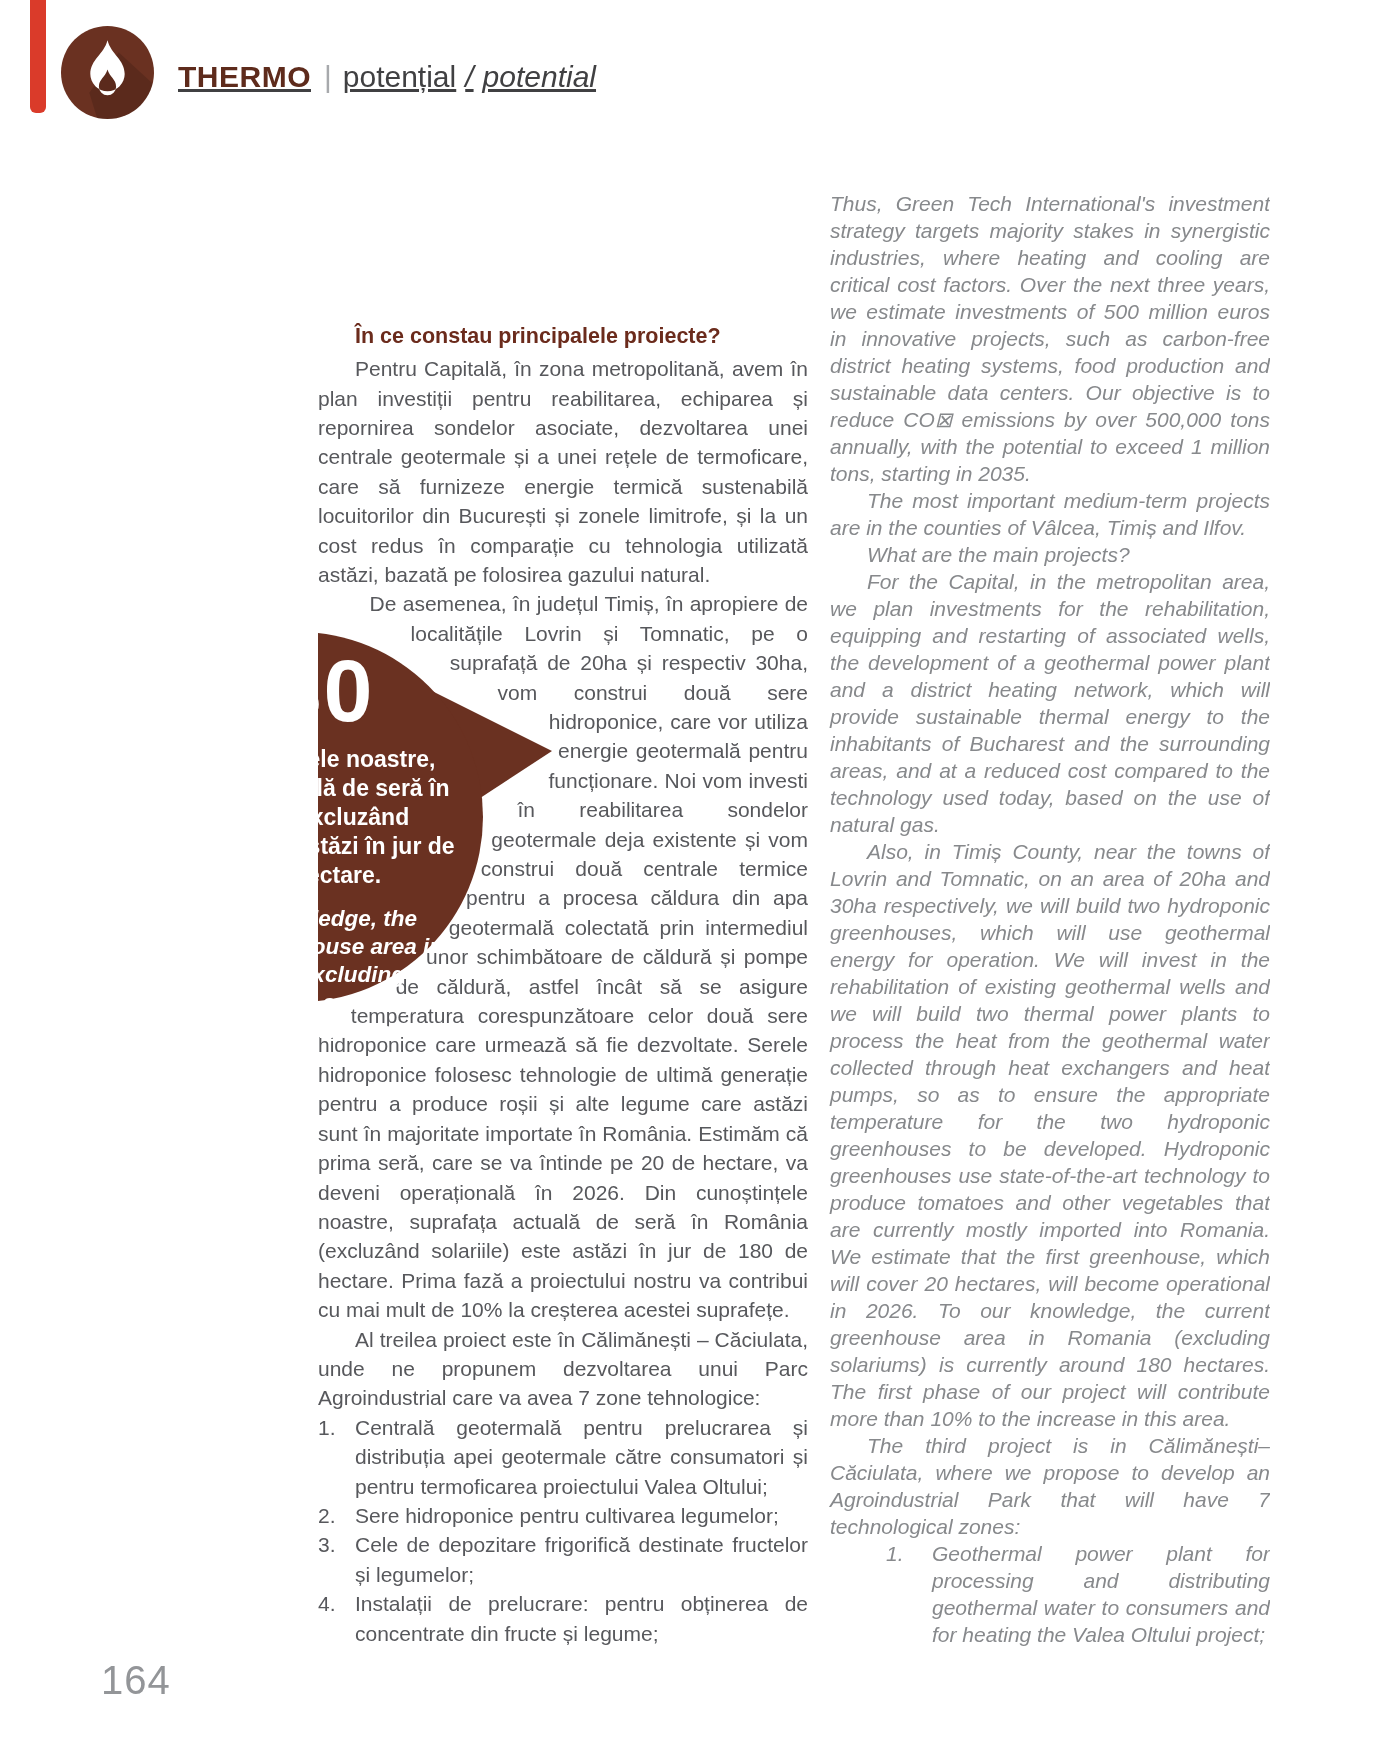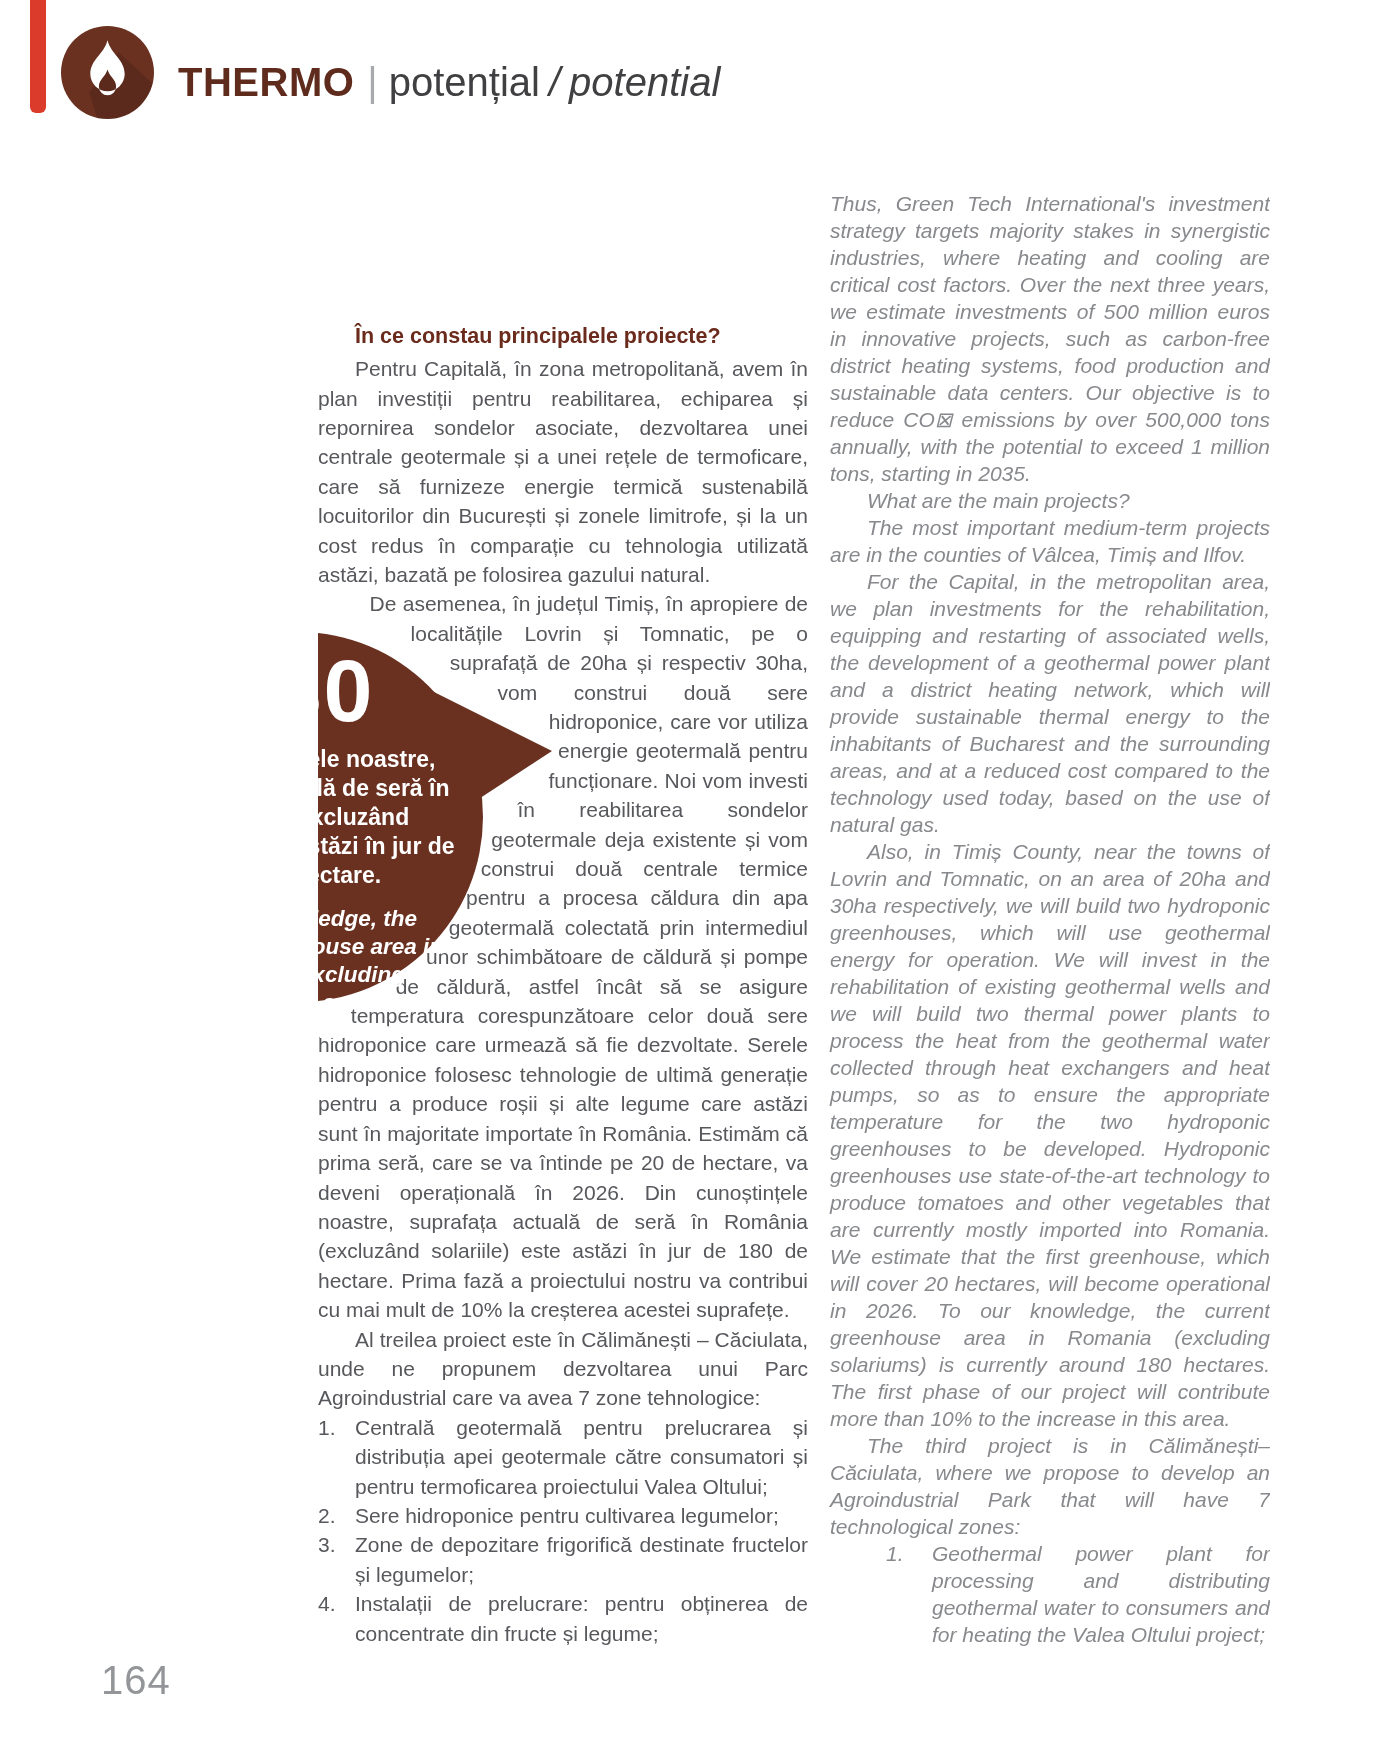--- a/index.html
+++ b/index.html
@@ -13,21 +13,21 @@
   
   .corner-accent {
     position:absolute; left:30px; top:0; width:16px; height:113px;
     background:#da3b2a; border-radius:0 0 6px 6px;
   }
 
   
   .brand-badge { position:absolute; left:61px; top:26px; width:93px; height:93px; }
   .header-title {
     position:absolute; left:178px; top:60px; height:40px;
-    font-size:40px; color:#404042; white-space:nowrap;
+    font-size:30px; color:#404042; white-space:nowrap;text-decoration:underline;
   }
   .header-title .brand { font-weight:bold; color:#5e2b1c; letter-spacing:.5px; }
   .header-title .sep { color:#a7a9ac; font-weight:300; margin:0 11px 0 13px; }
   .header-title .slash { margin:0 9px; font-style:italic; }
   .header-title .sec-en { font-style:italic; }
 
   
   .columns {
     position:absolute; left:318px; top:168px; width:952px; height:1480px;
     display:flex; gap:22px; overflow:hidden;align-items:flex-end;
@@ -136,29 +136,29 @@
             <div class="bubble-en">To our knowledge, the current greenhouse area in Romania (excluding solariums) is currently around 180 hectares.</div>
           </div>
         </div>
       </div>
 
       <p class="indent">De asemenea, în județul Timiș, în apropiere de localitățile Lovrin și Tomnatic, pe o suprafață de 20ha și respectiv 30ha, vom construi două sere hidroponice, care vor utiliza energie geotermală pentru funcționare. Noi vom investi în reabilitarea sondelor geotermale deja existente și vom construi două centrale termice pentru a procesa căldura din apa geotermală colectată prin intermediul unor schimbătoare de căldură și pompe de căldură, astfel încât să se asigure temperatura corespunzătoare celor două sere hidroponice care urmează să fie dezvoltate. Serele hidroponice folosesc tehnologie de ultimă generație pentru a produce roșii și alte legume care astăzi sunt în majoritate importate în România. Estimăm că prima seră, care se va întinde pe 20 de hectare, va deveni operațională în 2026. Din cunoștințele noastre, suprafața actuală de seră în România (excluzând solariile) este astăzi în jur de 180 de hectare. Prima fază a proiectului nostru va contribui cu mai mult de 10% la creșterea acestei suprafețe.</p>
       <p class="indent">Al treilea proiect este în Călimănești – Căciulata, unde ne propunem dezvoltarea unui Parc Agroindustrial care va avea 7 zone tehnologice:</p>
       <ol>
         <li><span class="num">1.</span><span class="txt">Centrală geotermală pentru prelucrarea și distribuția apei geotermale către consumatori și pentru termoficarea proiectului Valea Oltului;</span></li>
         <li><span class="num">2.</span><span class="txt">Sere hidroponice pentru cultivarea legumelor;</span></li>
-        <li><span class="num">3.</span><span class="txt">Zone de depozitare frigorifică destinate fructelor și legumelor;</span></li>
+        <li><span class="num">3.</span><span class="txt">Cele de depozitare frigorifică destinate fructelor și legumelor;</span></li>
         <li><span class="num">4.</span><span class="txt">Instalații de prelucrare: pentru obținerea de concentrate din fructe și legume;</span></li>
       </ol>
     </section>
 
     <section class="col col-right">
       <p>Thus, Green Tech International's investment strategy targets majority stakes in synergistic industries, where heating and cooling are critical cost factors. Over the next three years, we estimate investments of 500 million euros in innovative projects, such as carbon-free district heating systems, food production and sustainable data centers. Our objective is to reduce CO⊠ emissions by over 500,000 tons annually, with the potential to exceed 1 million tons, starting in 2035.</p>
+      <p class="indent">The most important medium-term projects are in the counties of Vâlcea, Timiș and Ilfov.</p>
       <p class="indent">What are the main projects?</p>
-      <p class="indent">The most important medium-term projects are in the counties of Vâlcea, Timiș and Ilfov.</p>
       <p class="indent">For the Capital, in the metropolitan area, we plan investments for the rehabilitation, equipping and restarting of associated wells, the development of a geothermal power plant and a district heating network, which will provide sustainable thermal energy to the inhabitants of Bucharest and the surrounding areas, and at a reduced cost compared to the technology used today, based on the use of natural gas.</p>
       <p class="indent">Also, in Timiș County, near the towns of Lovrin and Tomnatic, on an area of 20ha and 30ha respectively, we will build two hydroponic greenhouses, which will use geothermal energy for operation. We will invest in the rehabilitation of existing geothermal wells and we will build two thermal power plants to process the heat from the geothermal water collected through heat exchangers and heat pumps, so as to ensure the appropriate temperature for the two hydroponic greenhouses to be developed. Hydroponic greenhouses use state-of-the-art technology to produce tomatoes and other vegetables that are currently mostly imported into Romania. We estimate that the first greenhouse, which will cover 20 hectares, will become operational in 2026. To our knowledge, the current greenhouse area in Romania (excluding solariums) is currently around 180 hectares. The first phase of our project will contribute more than 10% to the increase in this area.</p>
       <p class="indent">The third project is in Călimănești–Căciulata, where we propose to develop an Agroindustrial Park that will have 7 technological zones:</p>
       <ol>
         <li><span class="num">1.</span><span class="txt">Geothermal power plant for processing and distributing geothermal water to consumers and for heating the Valea Oltului project;</span></li>
 
       </ol>
     </section>
 
   </main>

